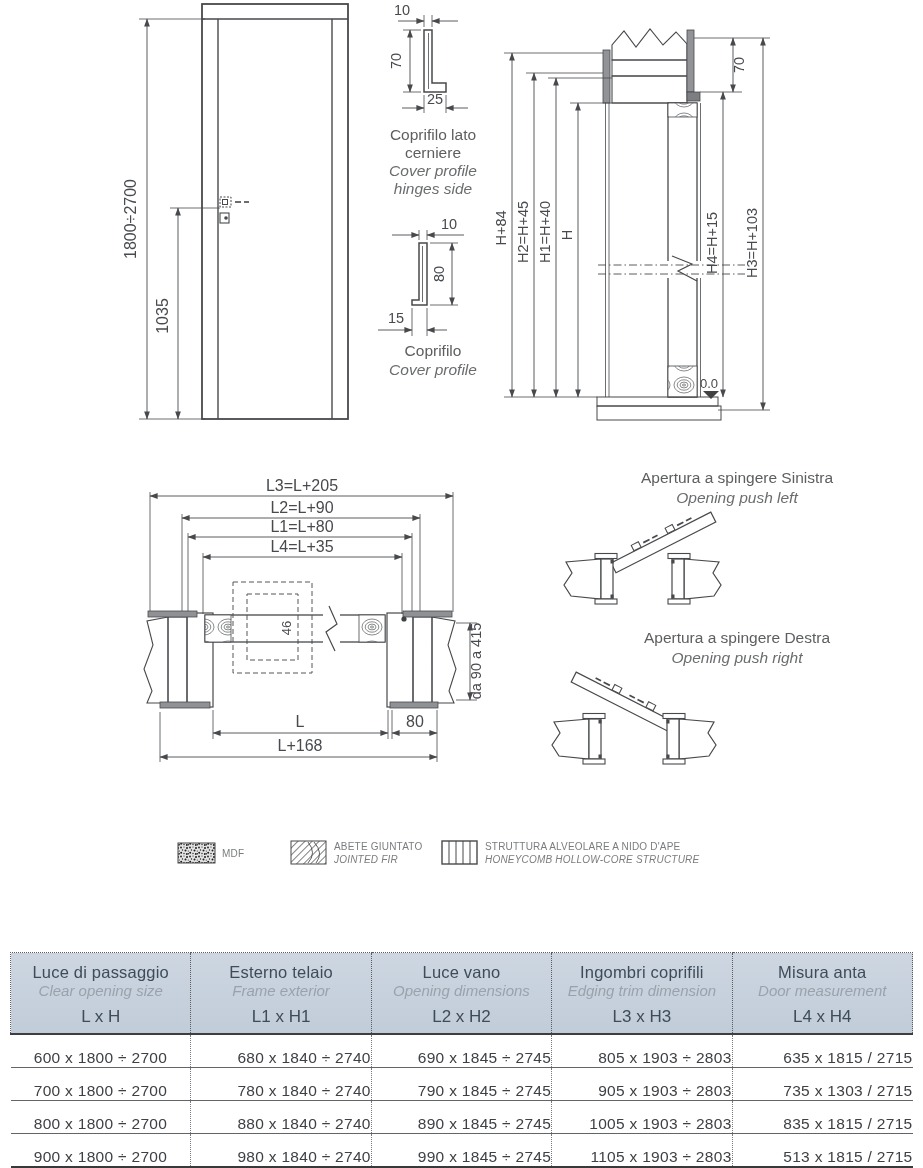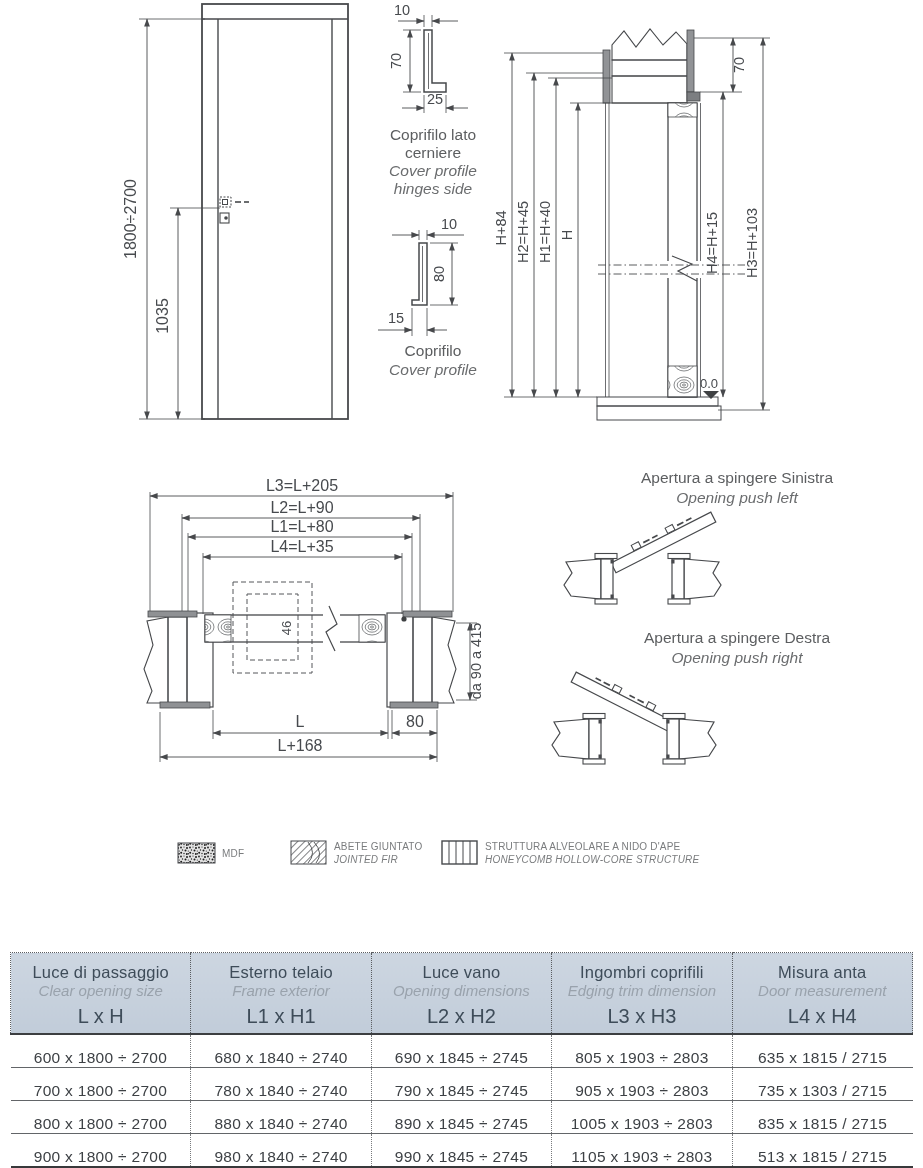--- a/index.html
+++ b/index.html
@@ -24,26 +24,26 @@
   .spec thead th {
     background:linear-gradient(#cdd6e1,#c1ccd9);
     border-top:1px dotted #5a5d61; border-bottom:2px solid #3c3e41;
     font-weight:normal; padding:9px 2px 8px; vertical-align:top;
   }
   .spec thead th + th { border-left:1px dotted #5a5d61; }
   .spec thead th:first-child { border-left:1px dotted #5a5d61; }
   .spec thead th:last-child  { border-right:1px dotted #5a5d61; }
   .spec .t1 { font-size:16.5px; color:#3e4c59; line-height:20px; letter-spacing:.2px; }
   .spec .t2 { font-size:15px; color:#99a2ac; font-style:italic; line-height:18px; }
-  .spec .t3 { font-size:20px;  color:#3e4c59; margin-top:8px; line-height:17px; }
+  .spec .t3 { font-size:17px;  color:#3e4c59; margin-top:8px; line-height:17px; }
   .spec tbody td {
     text-align:center; font-size:15.5px; color:#3d4145; letter-spacing:.3px;
     height:24px; border-bottom:1px solid #626568; padding:14px 0 0;
   }
-  .spec tbody td + td { border-left:1px dotted #77797c; }
+  .spec tbody td + td { border-left:1px dotted #77797c;text-align:right; }
   .spec tbody tr:last-child td { border-bottom:2px solid #38393b; }
 </style>
 </head>
 <body>
 
 <div class="page">
 
 <svg class="drawings" width="923" height="948" viewBox="0 0 923 948">
 <defs>
   <marker id="ar" viewBox="0 0 10 10" refX="9.5" refY="5" markerWidth="10" markerHeight="8" markerUnits="userSpaceOnUse" orient="auto-start-reverse">

